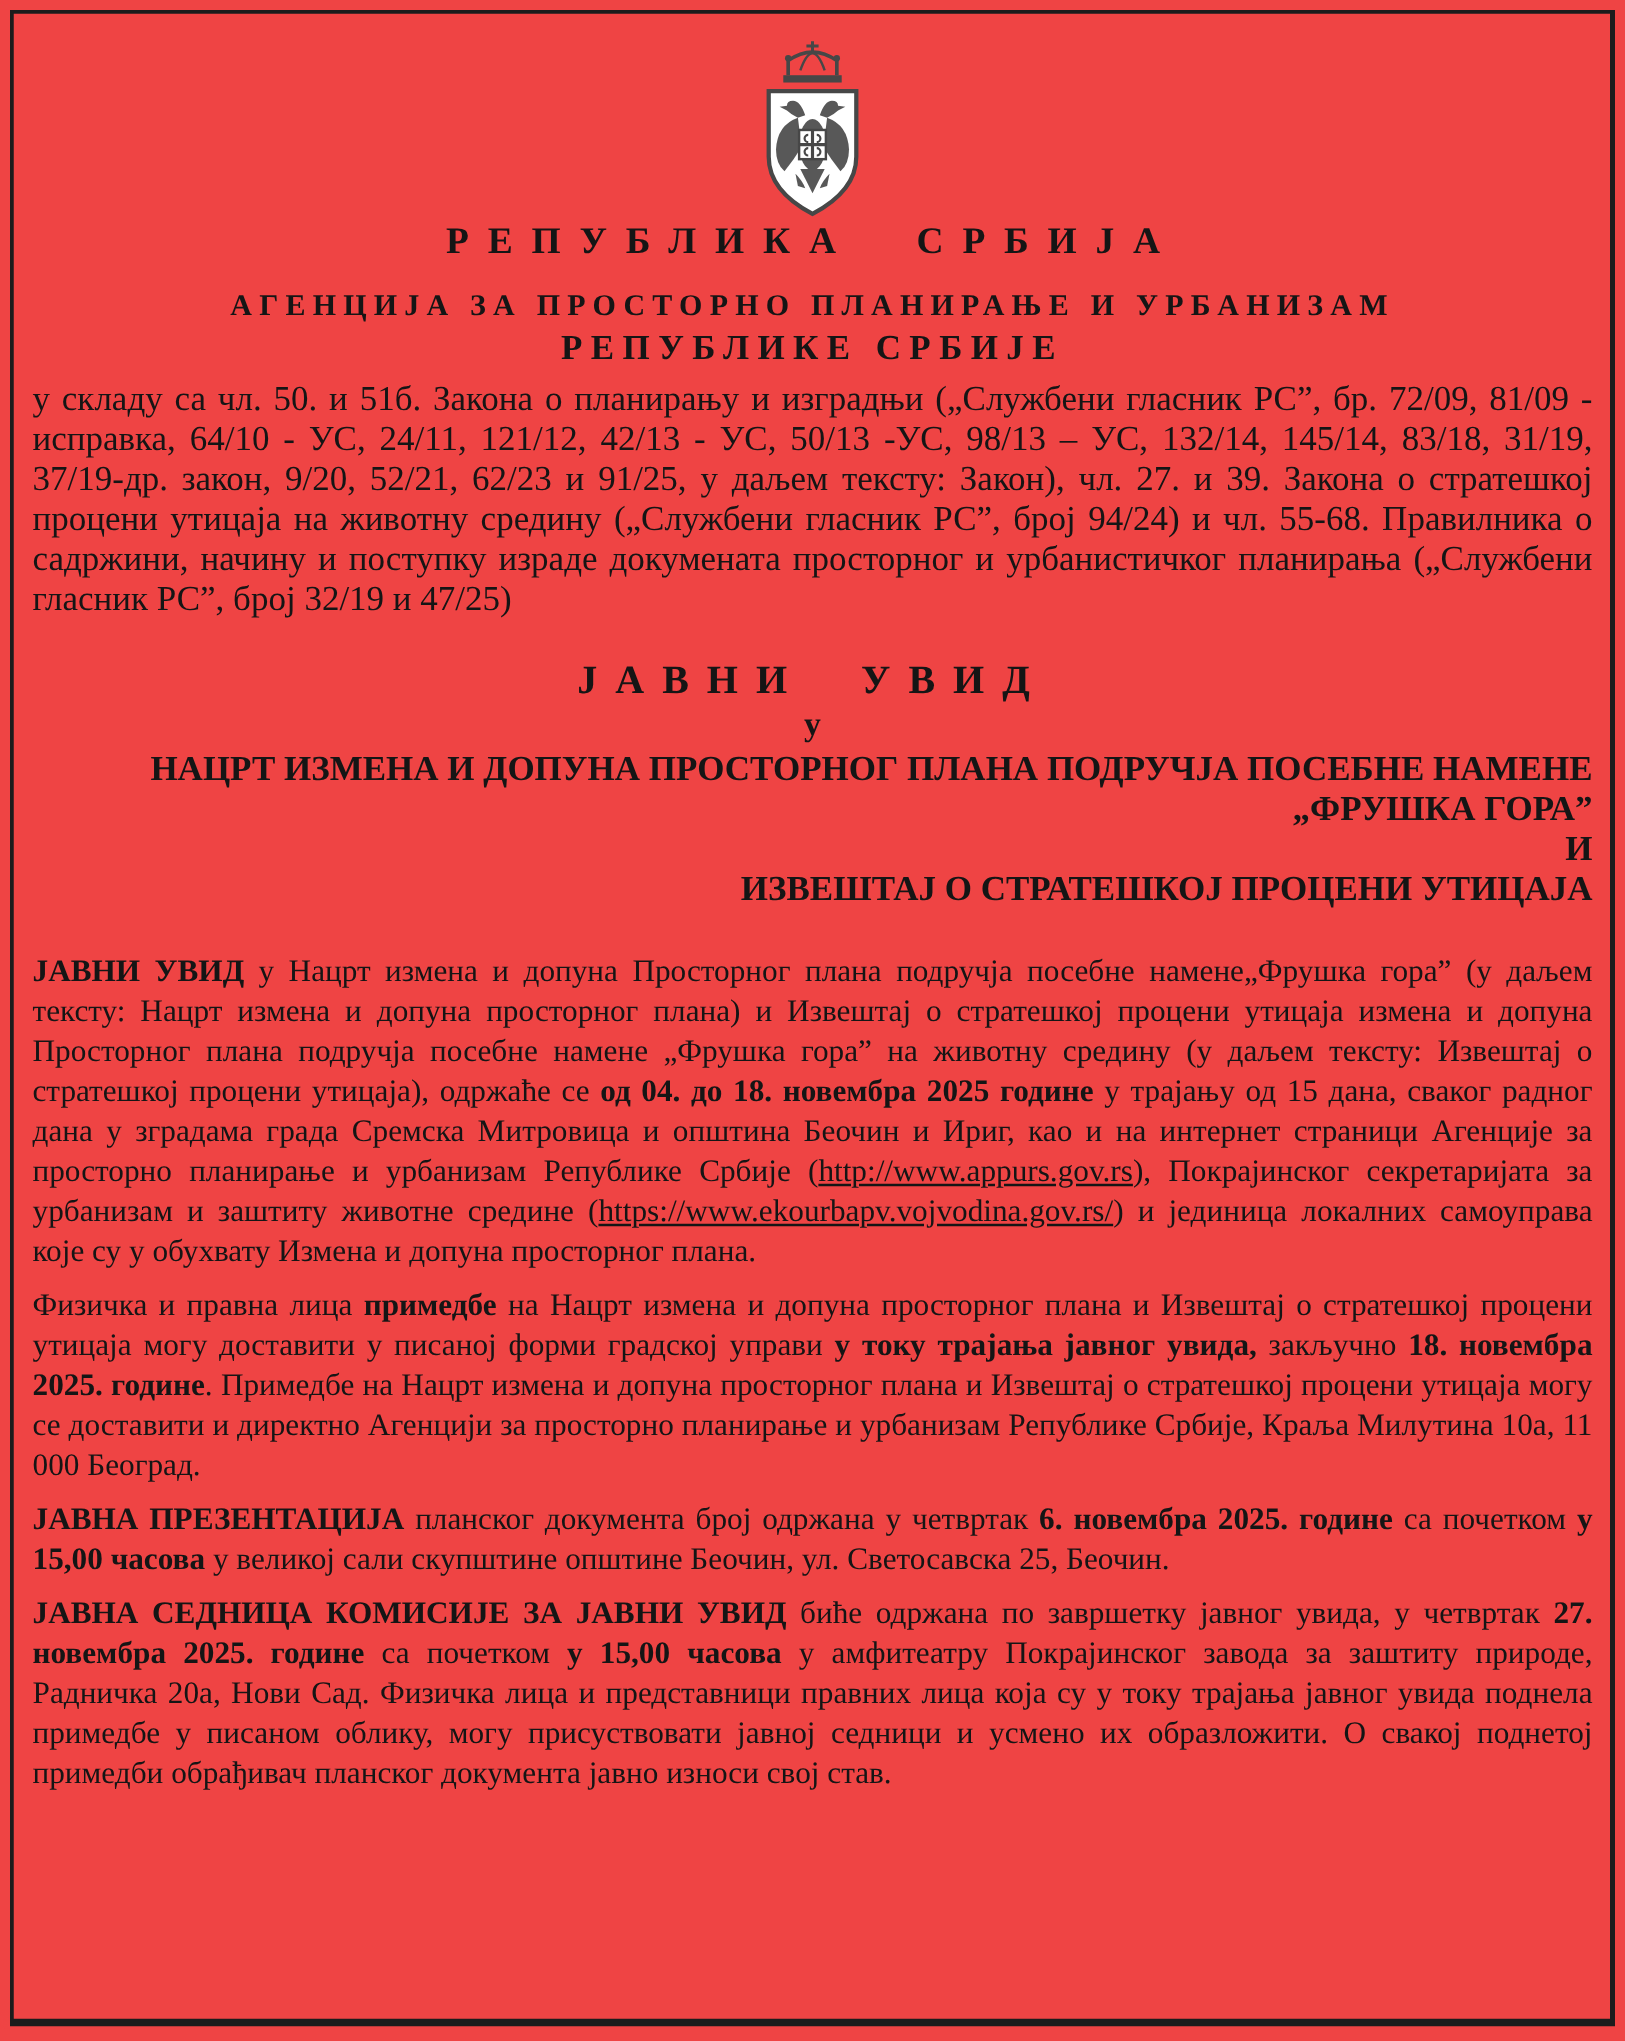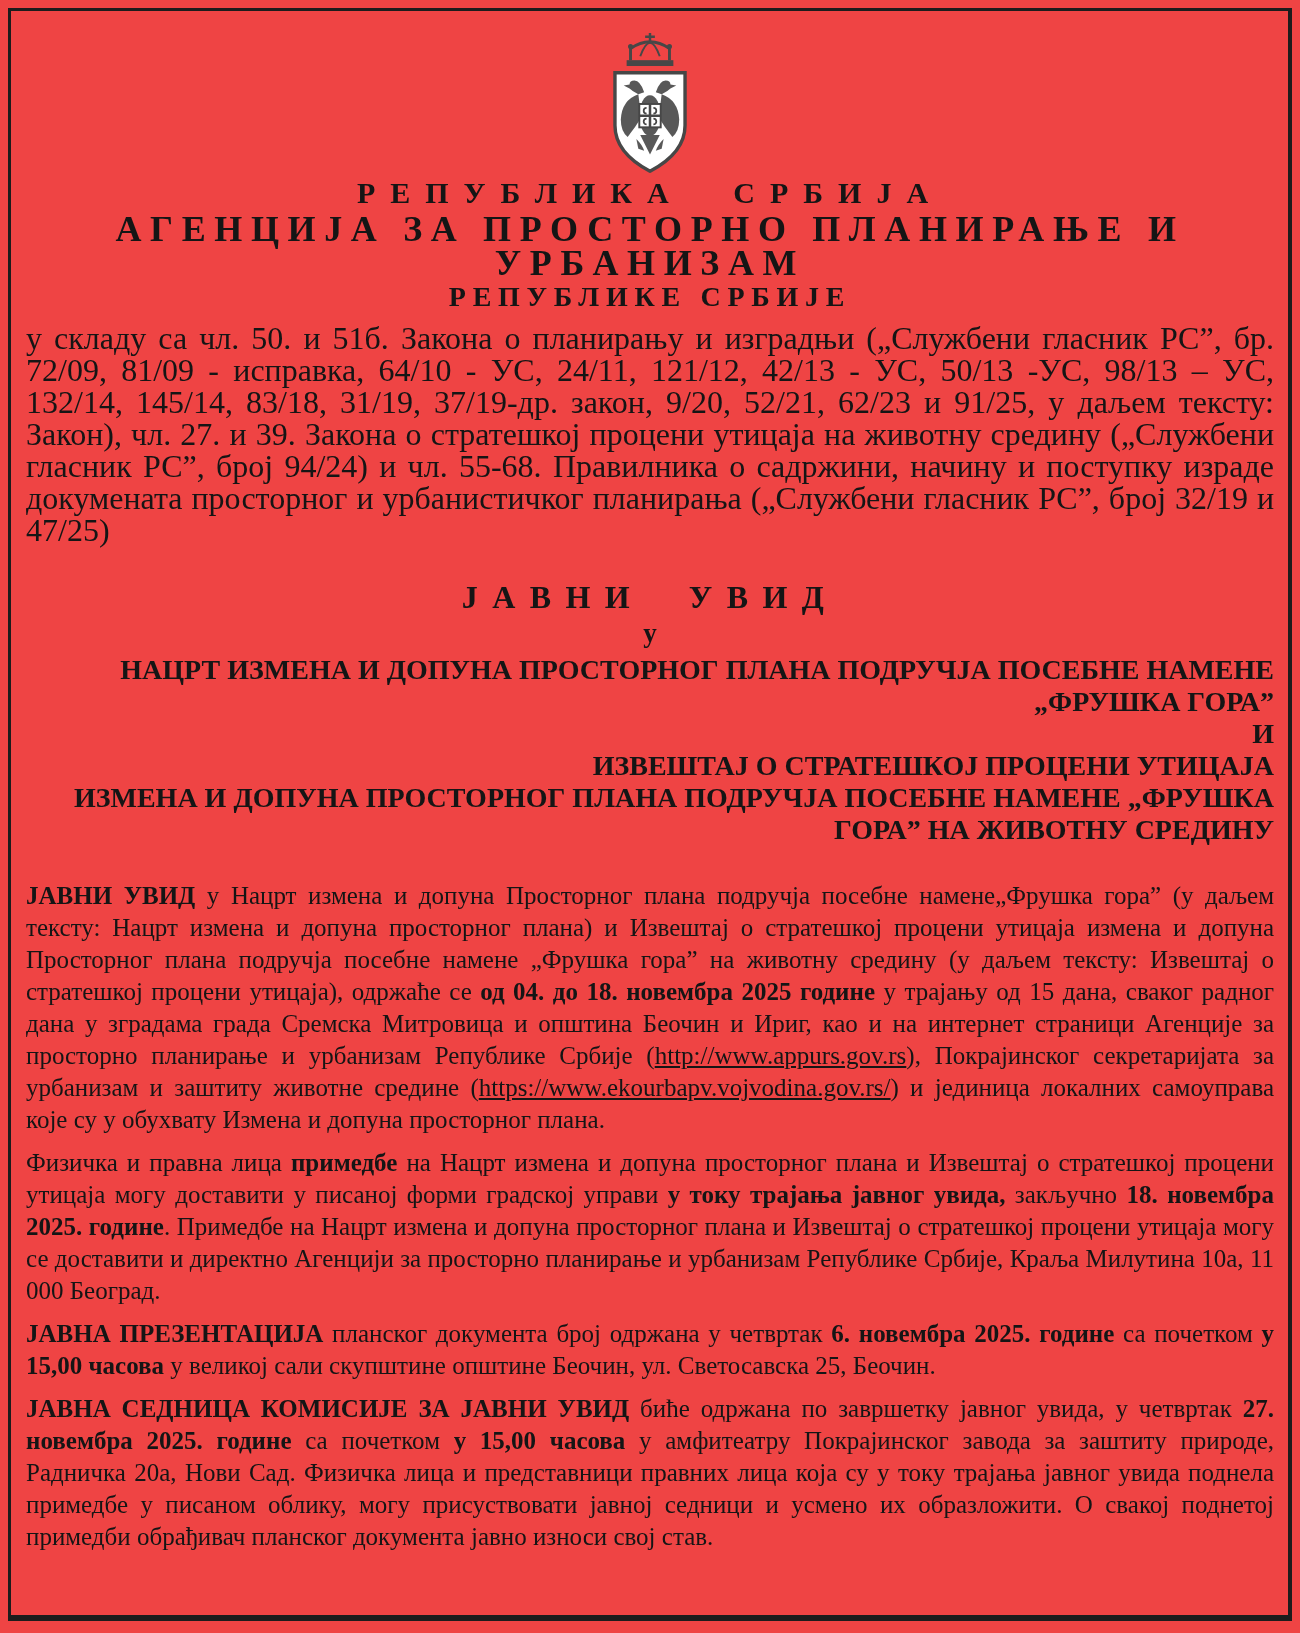--- a/index.html
+++ b/index.html
@@ -19,25 +19,25 @@
     border-bottom-width:6px;
     pointer-events:none;
   }
   .content{
     position:absolute;
     left:26px;right:26px;top:30px;
   }
   .coat{display:block;margin:0 auto;}
   .hline{ text-align:center; font-weight:bold; line-height:34px; }
   .hline1{ font-size:30px; letter-spacing:.50em; word-spacing:.9em; }
-  .hline2{ font-size:36px; letter-spacing:.24em; margin-top:2px;}
+  .hline2{ font-size:24px; letter-spacing:.24em; margin-top:18px;}
   .hline3{ font-size:28px; letter-spacing:.24em; }
   .legal{
     margin-top:8px;
-    font-size:32px; line-height:32px;
+    font-size:28px; line-height:32px;
     text-align:justify;
   }
   .verb{
     margin-top:14px; text-align:center; font-weight:bold;
     font-size:26px; line-height:30px; letter-spacing:.6em;
   }
   .subject{
     margin-top:6px; text-align:center; font-weight:bold;
     font-size:32px; line-height:38px; letter-spacing:.45em; word-spacing:.7em;
   }
@@ -100,21 +100,20 @@
     <p class="legal">у складу са чл. 50. и 51б. Закона о планирању и изградњи („Службени гласник РС”, бр. 72/09, 81/09 - исправка, 64/10 - УС, 24/11, 121/12, 42/13 - УС, 50/13 -УС, 98/13 – УС, 132/14, 145/14, 83/18, 31/19, 37/19-др. закон, 9/20, 52/21, 62/23 и 91/25, у даљем тексту: Закон), чл. 27. и 39. Закона о стратешкој процени утицаја на животну средину („Службени гласник РС”, број 94/24) и чл. 55-68. Правилника о садржини, начину и поступку израде докумената просторног и урбанистичког планирања („Службени гласник РС”, број 32/19 и 47/25)</p>
 
     <div class="subject">ЈАВНИ УВИД</div>
     <div class="prep">у</div>
 
     <div class="title">
       <div>НАЦРТ ИЗМЕНА И ДОПУНА ПРОСТОРНОГ ПЛАНА ПОДРУЧЈА ПОСЕБНЕ НАМЕНЕ</div>
       <div>„ФРУШКА ГОРА”</div>
       <div>И</div>
       <div>ИЗВЕШТАЈ О СТРАТЕШКОЈ ПРОЦЕНИ УТИЦАЈА</div>
-      <div>ИЗМЕНА И ДОПУНА ПРОСТОРНОГ ПЛАНА ПОДРУЧЈА ПОСЕБНЕ НАМЕНЕ „ФРУШКА ГОРА” НА ЖИВОТНУ СРЕДИНУ</div>
     </div>
 
     <p class="body-p first"><span class="b">ЈАВНИ УВИД</span><span> у Нацрт измена и допуна Просторног плана подручја посебне намене„Фрушка гора” (у даљем тексту: Нацрт измена и допуна просторног плана) и Извештај о стратешкој процени утицаја измена и допуна Просторног плана подручја посебне намене „Фрушка гора” на животну средину (у даљем тексту: Извештај о стратешкој процени утицаја), одржаће се </span><span class="b">од 04. до 18. новембра 2025 године</span><span> у трајању од 15 дана, сваког радног дана у зградама града Сремска Митровица и општина Беочин и Ириг, као и на интернет страници Агенције за просторно планирање и урбанизам Републике Србије (</span><span class="u">http://www.appurs.gov.rs</span><span>), Покрајинског секретаријата за урбанизам и заштиту животне средине (</span><span class="u">https://www.ekourbapv.vojvodina.gov.rs/</span><span>) и јединица локалних самоуправа које су у обухвату Измена и допуна просторног плана.</span></p>
 
     <p class="body-p"><span>Физичка и правна лица </span><span class="b">примедбе</span><span> на Нацрт измена и допуна просторног плана и Извештај о стратешкој процени утицаја могу доставити у писаној форми градској управи </span><span class="b">у току трајања јавног увида,</span><span> закључно </span><span class="b">18. новембра 2025. године</span><span>. Примедбе на Нацрт измена и допуна просторног плана и Извештај о стратешкој процени утицаја могу се доставити и директно Агенцији за просторно планирање и урбанизам Републике Србије, Краља Милутина 10а, 11 000 Београд.</span></p>
 
     <p class="body-p"><span class="b">ЈАВНА ПРЕЗЕНТАЦИЈА</span><span> планског документа број одржана у четвртак </span><span class="b">6. новембра 2025. године</span><span> са почетком </span><span class="b">у 15,00 часова</span><span> у великој сали скупштине општине Беочин, ул. Светосавска 25, Беочин.</span></p>
 
     <p class="body-p"><span class="b">ЈАВНА СЕДНИЦА КОМИСИЈЕ ЗА ЈАВНИ УВИД</span><span> биће одржана по завршетку јавног увида, у четвртак </span><span class="b">27. новембра 2025. године</span><span> са почетком </span><span class="b">у 15,00 часова</span><span> у амфитеатру Покрајинског завода за заштиту природе, Радничка 20а, Нови Сад. Физичка лица и представници правних лица која су у току трајања јавног увида поднела примедбе у писаном облику, могу присуствовати јавној седници и усмено их образложити. О свакој поднетој примедби обрађивач планског документа јавно износи свој став.</span></p>
 

